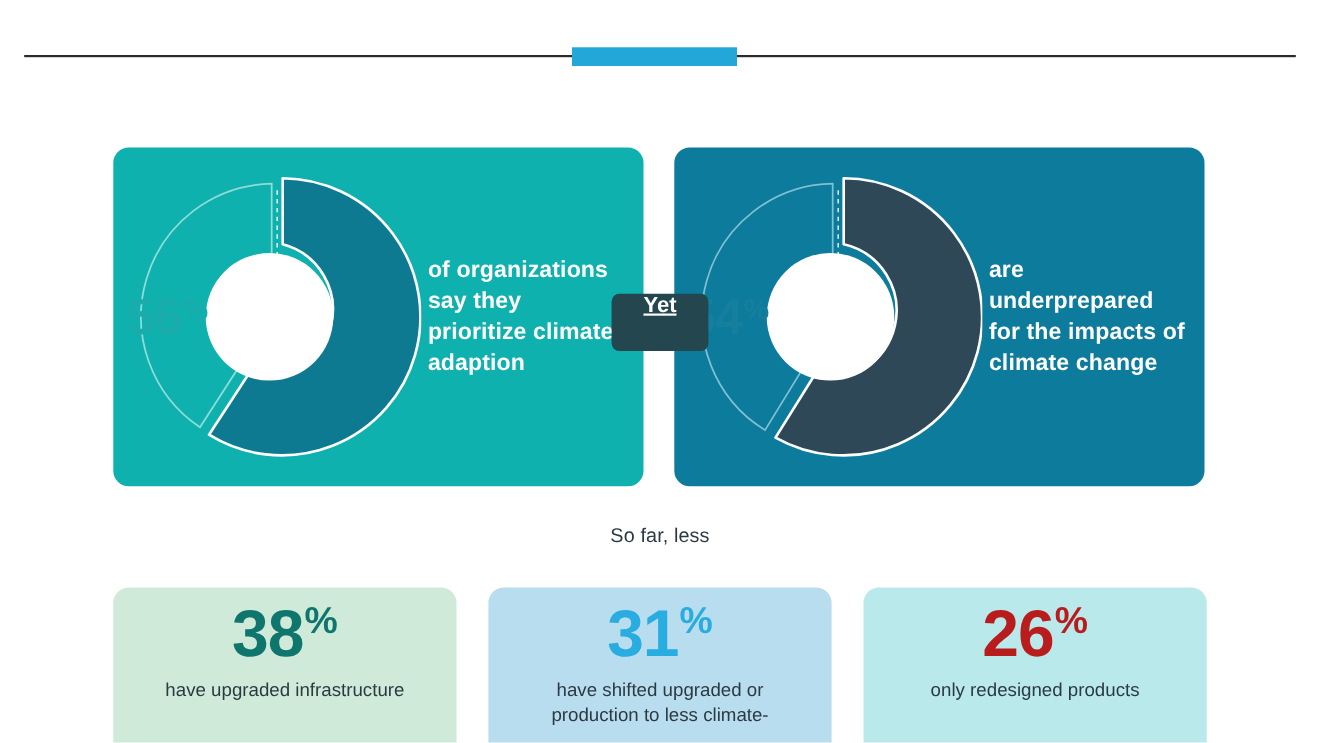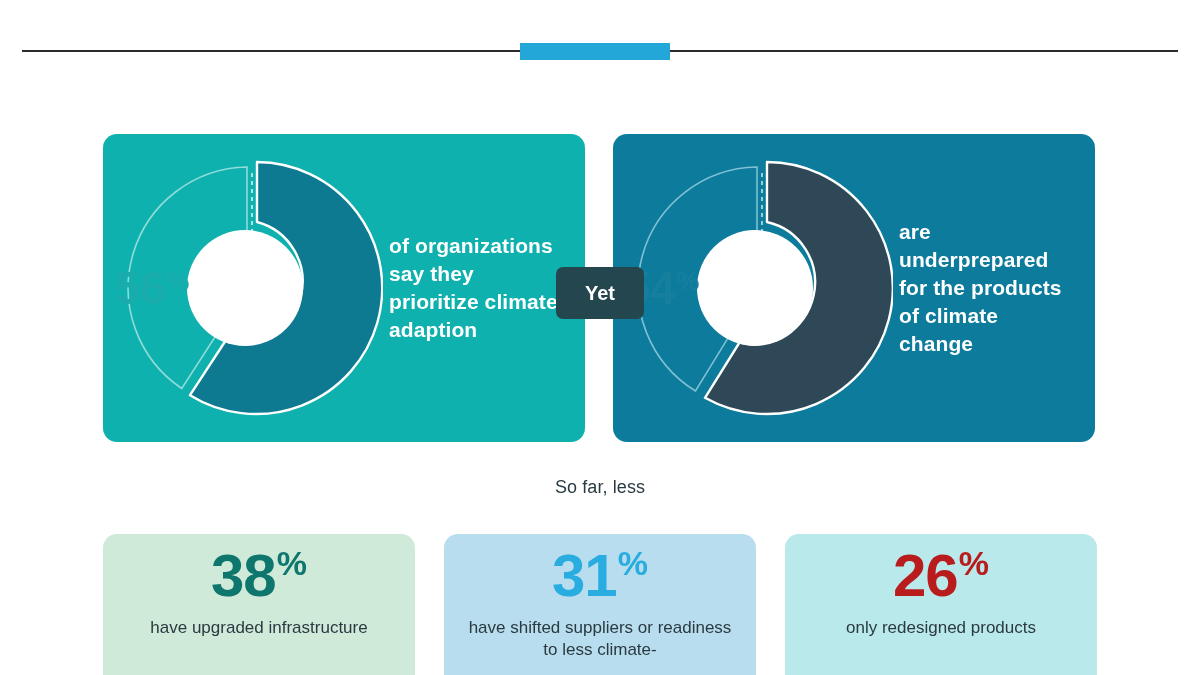--- a/index.html
+++ b/index.html
@@ -120,23 +120,24 @@
     left: 556px;
     top: 267px;
     width: 88px;
     height: 52px;
     border-radius: 7px;
     background: #23464f;
     color: #ffffff;
     font-size: 20px;
     font-weight: bold;
     display: flex;
-    align-items: center;
+    align-items: flex-start;
     justify-content: center;
     z-index: 5;
+    text-decoration: underline;
   }
 
   
   .sofar {
     position: absolute;
     left: 0; right: 0;
     top: 477px;
     text-align: center;
     font-size: 18px;
     color: #2b3a42;
@@ -219,37 +220,37 @@
       <svg width="262" height="290" viewBox="0 0 262 290">
         <path d="M 126 24 A 121 121 0 0 0 64.5 248.0 L 99.2 191.4 A 55 55 0 0 1 126 88 Z" fill="none" stroke="#7fc0d4" stroke-width="1.6"></path>
         <path d="M 131 30 L 131 88" stroke="#d9f0f6" stroke-width="1.4" stroke-dasharray="4 4"></path>
         <path d="M 136 19 A 126 126 0 1 1 74.0 254.8 L 108.5 199.5 A 60 60 0 1 0 136 79 Z" fill="#2e4858" stroke="#ffffff" stroke-width="2.4" stroke-linejoin="round"></path>
         <circle cx="124" cy="145" r="58" fill="#ffffff"></circle>
       </svg>
       <div class="donut-center-pct">
         <span class="num">54</span><span class="sym">%</span>
       </div>
     </div>
-    <div class="donut-caption">are underprepared for the products of climate change</div>
+    <div class="donut-caption">are underprepared for the impacts of climate change</div>
   </div>
 
   <div class="sofar">So far, less</div>
 
   <div class="stat-card c1">
     <div class="stat-pct">
       <span class="num">38</span><span class="sym">%</span>
     </div>
     <div class="stat-label">have upgraded infrastructure</div>
   </div>
 
   <div class="stat-card c2">
     <div class="stat-pct">
       <span class="num">31</span><span class="sym">%</span>
     </div>
-    <div class="stat-label">have shifted suppliers or readiness to less climate-</div>
+    <div class="stat-label">have shifted upgraded or production to less climate-</div>
   </div>
 
   <div class="stat-card c3">
     <div class="stat-pct">
       <span class="num">26</span><span class="sym">%</span>
     </div>
     <div class="stat-label">only redesigned products</div>
   </div>
 
 </div>

